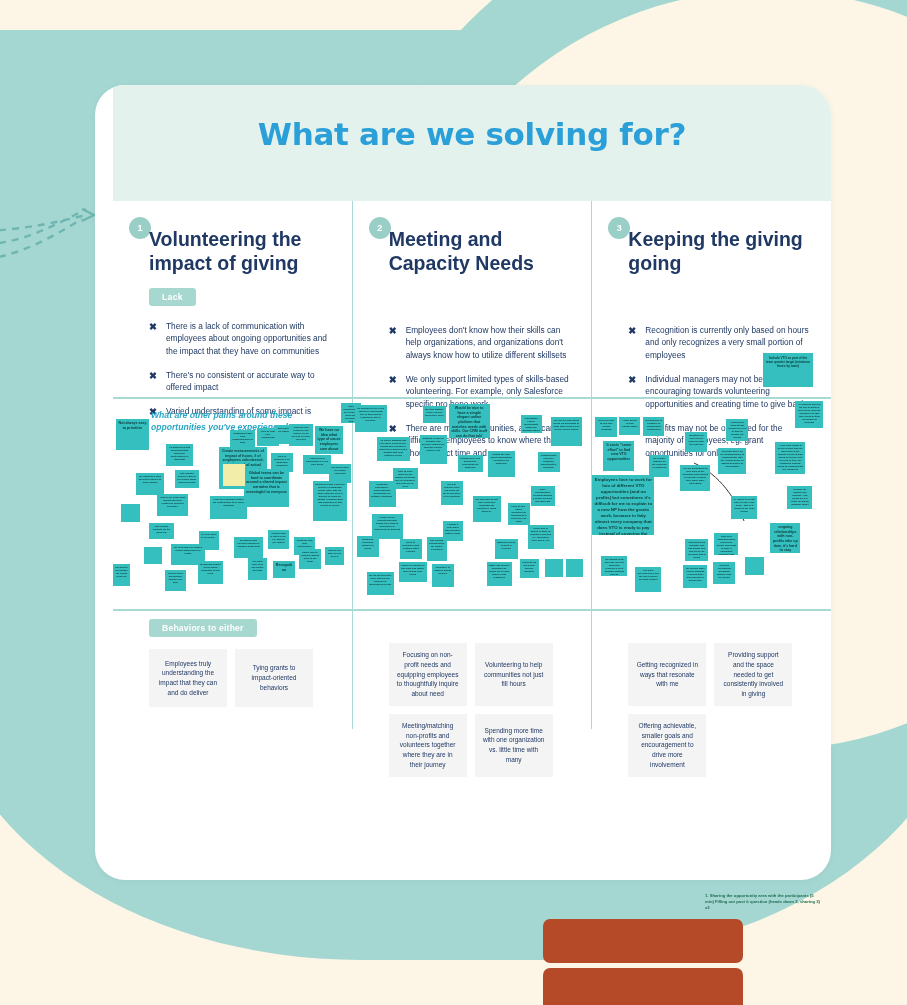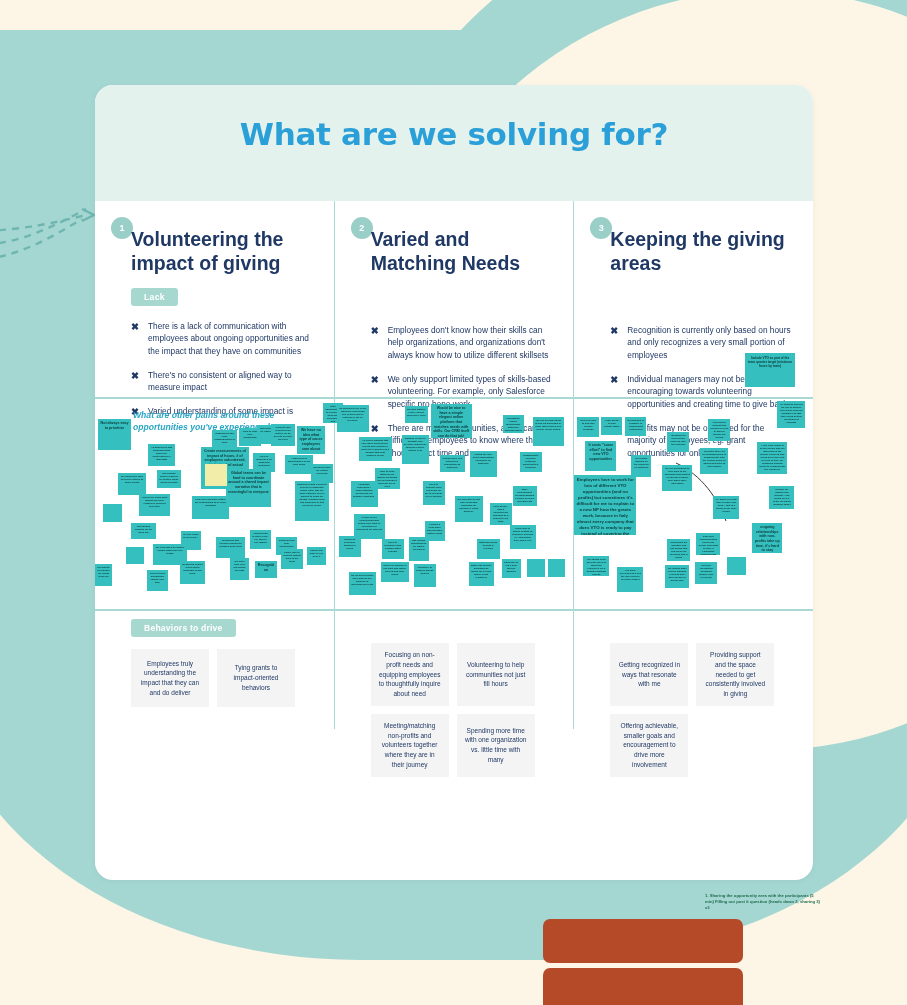--- a/index.html
+++ b/index.html
@@ -20,22 +20,23 @@
   }
   #bg-cream-corner{
     position:absolute;right:-240px;top:-10px;width:760px;height:760px;
     border-radius:50%;background:#FDF6E6;
   }
   
   #deco-arrows{position:absolute;left:-14px;top:175px;width:130px;height:90px;}
   
   #card{
     position:absolute;left:95px;top:85px;width:718px;height:795px;
-    background:#ffffff;border-radius:18px;overflow:hidden;
+    background:#ffffff;border-radius:30px;overflow:hidden;
     box-shadow:0 1px 6px rgba(0,0,0,.05);
+    padding-left:18px;
   }
   #card-header{
     background:#E4F2EE;padding:32px 40px 26px 40px;text-align:center;
   }
   #deck-title{
     color:#2A9FD8;font-size:31px;font-weight:900;letter-spacing:-0.3px;
     margin:0 0 24px 0;line-height:1.1;
     font-family:"DejaVu Sans", sans-serif;
   }
   #deck-subtitle{
@@ -140,21 +141,21 @@
         <div class="col-badge">1</div>
         <div class="col-title">Volunteering the impact of giving</div>
         <div class="tag-pains">Lack</div>
         <ul class="pain-list">
           <li class="pain-item">
             <span class="pain-x">✖</span>
             <span class="pain-text">There is a lack of communication with employees about ongoing opportunities and the impact that they have on communities</span>
           </li>
           <li class="pain-item">
             <span class="pain-x">✖</span>
-            <span class="pain-text">There's no consistent or aligned way to measure impact</span>
+            <span class="pain-text">There's no consistent or accurate way to offered impact</span>
           </li>
           <li class="pain-item">
             <span class="pain-x">✖</span>
             <span class="pain-text">Varied understanding of some impact is</span>
           </li>
         </ul>
       </div>
       <div class="board">
         <div class="board-prompt">What are other pains around these opportunities you've experienced?</div>
         <div class="notes-host">
@@ -188,32 +189,32 @@
             <div class="note" style="left: 162px; top: 26px; width: 22px; height: 19px;">Not prioritized by leadership</div>
             <div class="note" style="left: 176px; top: 25px; width: 24px; height: 22px;">Capacity and resources are limited, so we need to be more selective</div>
             <div class="note" style="left: 158px; top: 54px; width: 22px; height: 19px;">Lack of guidelines for what gets measured</div>
             <div class="note" style="left: 228px; top: 4px; width: 20px; height: 20px;">Little opportunities to celebrate wins with colleagues and teammates</div>
             <div class="note big" style="left: 131px; top: 70px; width: 45px; height: 38px;">Global teams can be hard to coordinate around a shared impact narrative that is meaningful to everyone</div>
             <div class="note yellow blank" style="left: 110px; top: 65px; width: 22px; height: 22px;"></div>
             <div class="note" style="left: 200px; top: 82px; width: 34px; height: 40px;">Employees with a specific need to a community group either way the same outcome so it is difficult to know the impact. Knowing what has happened to that person or group.</div>
           </div>
       </div>
       <div class="behaviors">
-        <div class="tag-behaviors">Behaviors to drive</div>
+        <div class="tag-behaviors">Behaviors to either</div>
         <div class="beh-grid">
             <div class="beh-card">Employees truly understanding the impact that they can and do deliver</div>
             <div class="beh-card">Tying grants to impact-oriented behaviors</div>
           </div>
       </div>
     </div>
 
     <div class="col">
       <div class="col-top">
         <div class="col-badge">2</div>
-        <div class="col-title">Varied and Matching Needs</div>
+        <div class="col-title">Meeting and Capacity Needs</div>
         <ul class="pain-list" style="margin-top:48px">
           <li class="pain-item">
             <span class="pain-x">✖</span>
             <span class="pain-text">Employees don't know how their skills can help organizations, and organizations don't always know how to utilize different skillsets</span>
           </li>
           <li class="pain-item">
             <span class="pain-x">✖</span>
             <span class="pain-text">We only support limited types of skills-based volunteering. For example, only Salesforce specific pro bono work</span>
           </li>
           <li class="pain-item">
@@ -262,21 +263,21 @@
             <div class="beh-card">Volunteering to help communities not just fill hours</div>
             <div class="beh-card">Meeting/matching non-profits and volunteers together where they are in their journey</div>
             <div class="beh-card">Spending more time with one organization vs. little time with many</div>
           </div>
       </div>
     </div>
 
     <div class="col">
       <div class="col-top">
         <div class="col-badge">3</div>
-        <div class="col-title">Keeping the giving areas</div>
+        <div class="col-title">Keeping the giving going</div>
         <ul class="pain-list" style="margin-top:48px">
           <li class="pain-item">
             <span class="pain-x">✖</span>
             <span class="pain-text">Recognition is currently only based on hours and only recognizes a very small portion of employees</span>
           </li>
           <li class="pain-item">
             <span class="pain-x">✖</span>
             <span class="pain-text">Individual managers may not be encouraging towards volunteering opportunities and creating time to give back</span>
           </li>
           <li class="pain-item">

